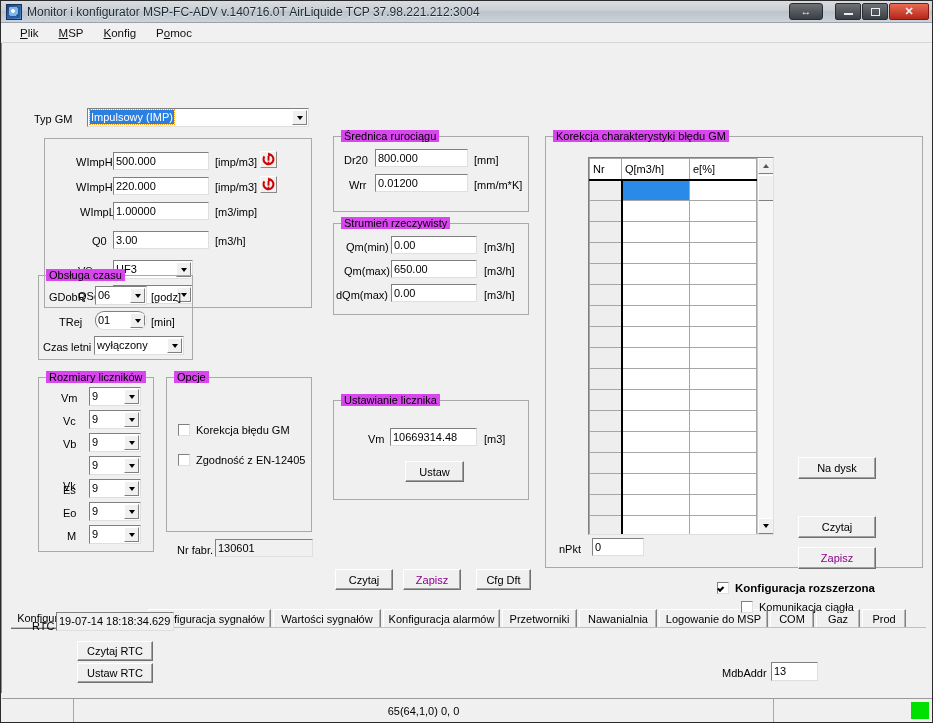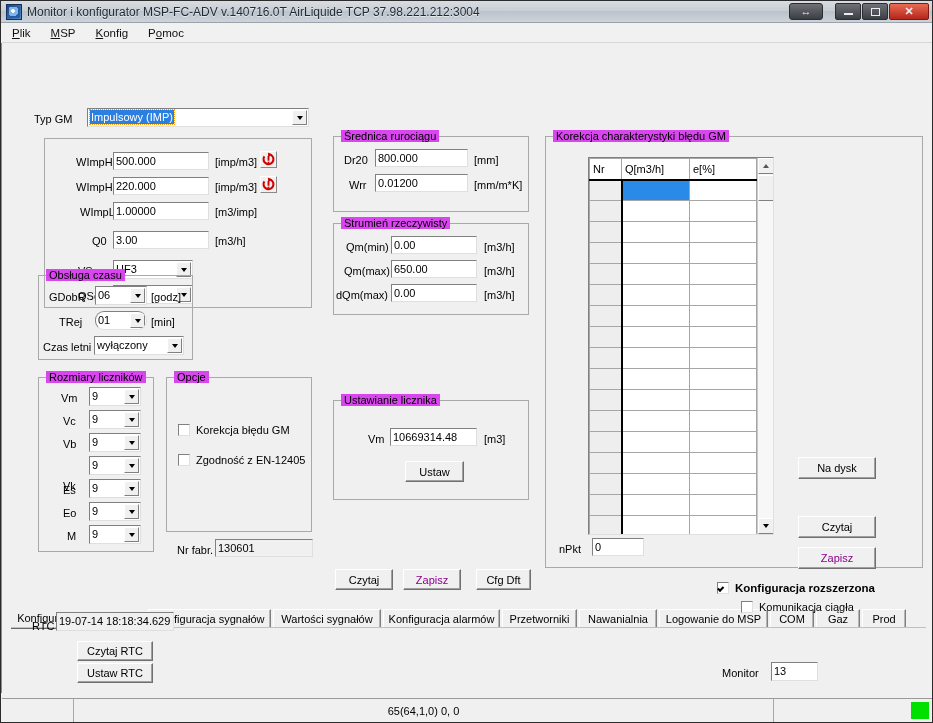--- a/index.html
+++ b/index.html
@@ -60,21 +60,21 @@
     background: linear-gradient(to bottom,#e96b53,#b4261a);
     border:1px solid #7d1a12;
     font-weight:bold; font-size:11px;
   }
   .glyph-min { display:block; width:9px; height:2px; background:#e9edf1; margin-top:5px;}
   .glyph-max { display:block; width:9px; height:8px; border:1px solid #e9edf1; background:transparent;}
   
   .menubar {
     position:absolute; left:1px; top:22px; width:931px; height:20px;
     background:#f1f1f1; border-bottom:1px solid #d6d6d6;
-    display:flex; align-items:center; 
+    display:flex; align-items:center; padding-left:8px;
   }
   .menu-item { padding:2px 10px; font-size:11.5px; color:#111; }
   .menu-item u { text-decoration: underline; }
   
   .client {
     position:absolute; left:1px; top:42px; width:931px; height:650px;
     background:#f0f0f0;
   }
   .leftedge{
     position:absolute; left:0; top:42px; width:4px; height:650px;
@@ -579,21 +579,21 @@
     <div class="lbl" style="left:30px; top:577px;">RTC</div>
     <div class="tfield ro" style="left:54px; top:569px; width:118px; height:19px;">19-07-14 18:18:34.629</div>
     <div class="btn" style="left:75px; top:598px; width:76px; height:20px;">Czytaj RTC</div>
     <div class="btn" style="left:75px; top:620px; width:76px; height:20px;">Ustaw RTC</div>
 
     <div class="chk" style="left:739px; top:558px;">
       <span class="box"></span>
       <span>Komunikacja ciągła</span>
     </div>
 
-    <div class="lbl" style="left:720px; top:624px;">Monitor</div>
+    <div class="lbl" style="left:720px; top:624px;">MdbAddr</div>
     <div class="tfield" style="left:769px; top:619px; width:47px; height:19px;">13</div>
 
   </div>
 
   <div class="statusbar">
     <div class="sb-panel" style="width:72px;"></div>
     <div class="sb-panel" style="width:700px;">65(64,1,0) 0, 0</div>
     <div class="sb-panel" style="flex:1; border-right:none;"></div>
     <div class="sb-green"></div>
   </div>

